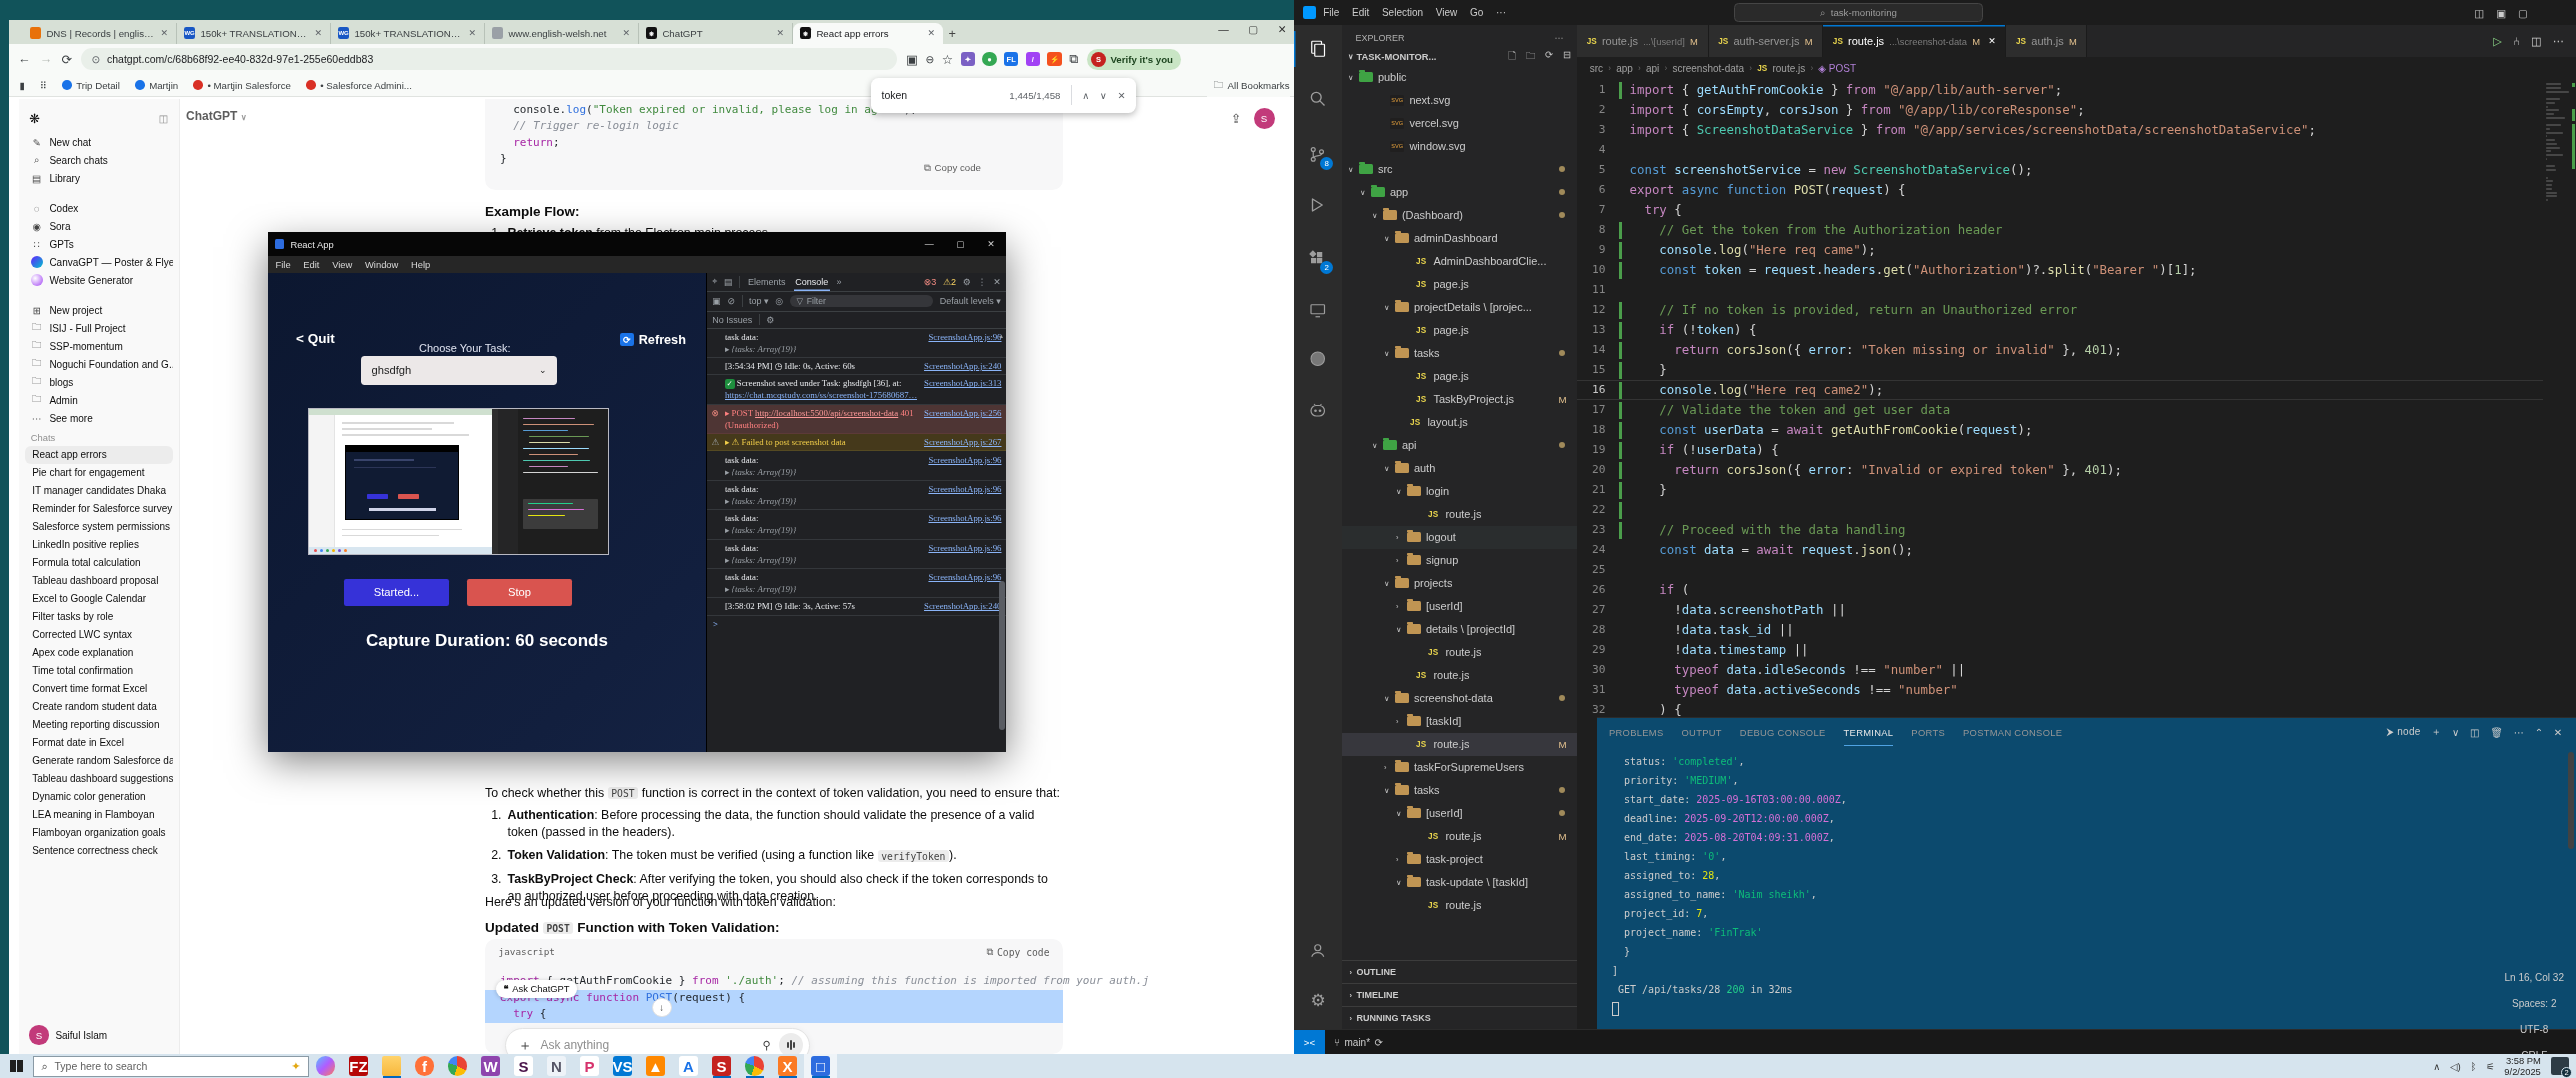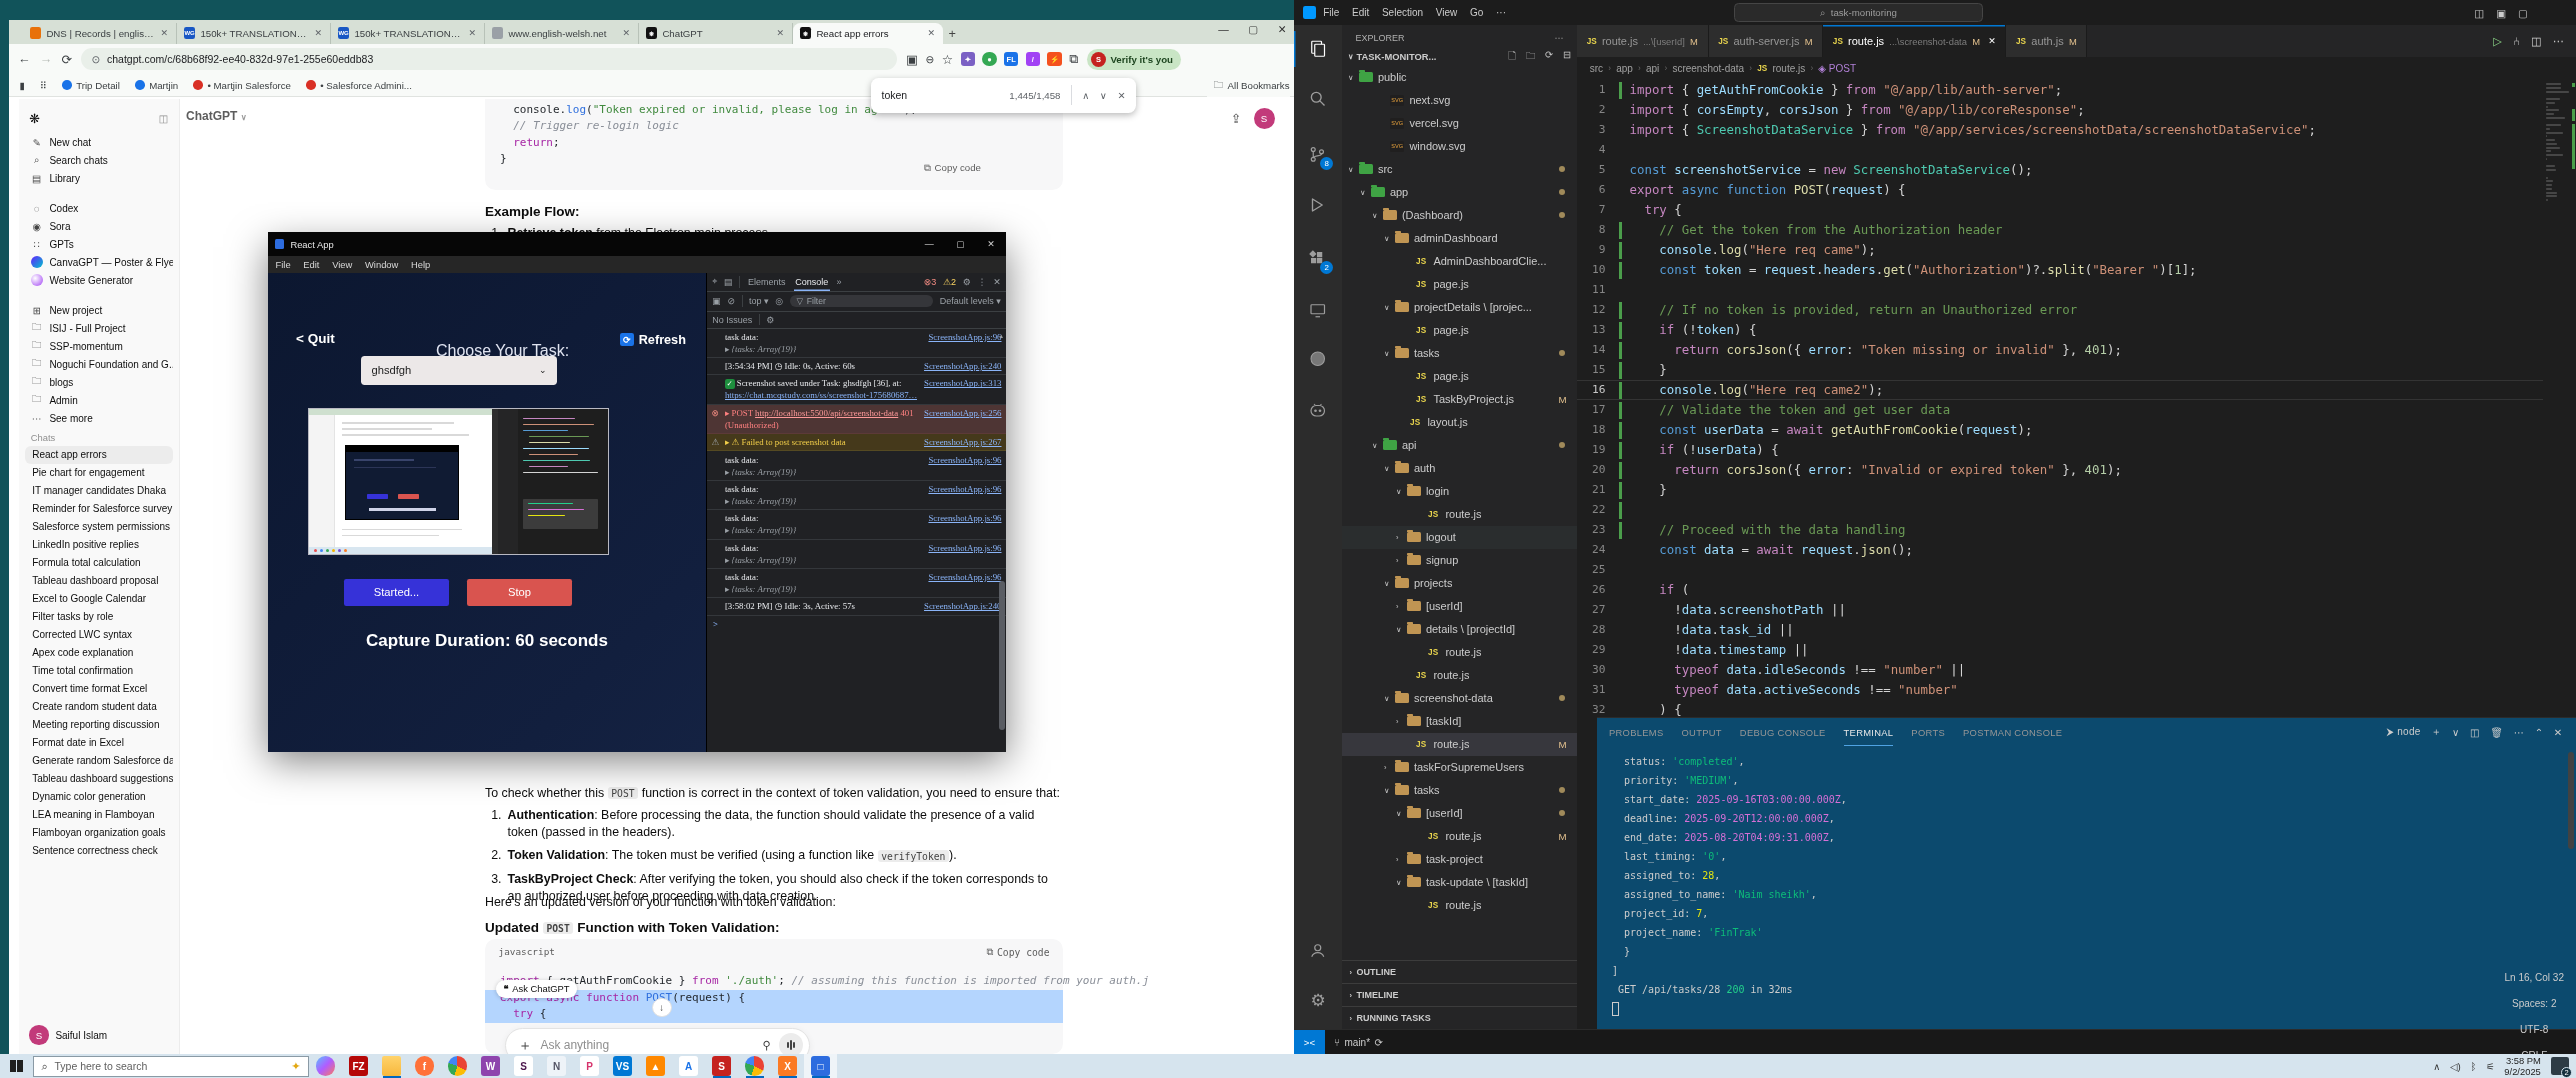--- a/index.html
+++ b/index.html
@@ -74,21 +74,21 @@
 
   
   #electron { left:268px; top:232px; width:738px; height:515px; box-shadow:0 13.5px 37px rgba(0,0,0,.5); z-index:5; }
   #el-title { height:24px; background:#060606; display:flex; align-items:center; padding:0 6.7px; gap:6px; color:#e8e8e8; font-size:9.4px; }
   #el-title .appico { width:9.7px; height:9.7px; background:#2d6cdf; border-radius:1.5px; }
   #el-title .ctr { margin-left:auto; display:flex; gap:22.5px; color:#cfcfcf; font-size:9px; padding-right:4.5px;}
   #el-menu { height:16.5px; background:#262626; display:flex; align-items:center; gap:12.7px; padding:0 7.5px; color:#d8d8d8; font-size:9.4px; }
   #el-body { position:relative; height:479px; background:linear-gradient(135deg,#0c1730 0%,#121f3e 60%,#182749 100%); }
   #el-app { position:absolute; left:0; top:0; width:438px; height:100%; }
   #quit { position:absolute; left:28px; top:58px; color:#fff; font-size:13.5px; font-weight:bold; }
-  #task-label { position:absolute; left:168px; top:69px; color:#dfe3f0; font-size:16px; }
+  #task-label { position:absolute; left:151px; top:69px; color:#dfe3f0; font-size:11px; }
   #refresh { position:absolute; left:352px; top:60px; display:flex; align-items:center; gap:5.2px; color:#fff; font-weight:bold; font-size:12.7px; }
   #refresh .ric { width:13.5px; height:13.5px; background:#1a73e8; border-radius:2.2px; color:#fff; font-size:9px; display:flex; align-items:center; justify-content:center; }
   #task-select { position:absolute; left:93px; top:83px; width:196px; height:29px; background:#ece8e8; border-radius:3.7px; display:flex; align-items:center; justify-content:space-between; padding:0 10.5px; font-size:11.2px; color:#222; }
   #thumb { position:absolute; left:40px; top:135px; width:301px; height:147px; background:#fff; border:0.7px solid #b9b9c2; display:flex; }
   #thumb .tleft { position:relative; width:184px; background:#fff; overflow:hidden; }
   #thumb .tl-top { height:6.7px; background:#cfe0cf; }
   #thumb .tl-side { position:absolute; left:0; top:6.7px; bottom:6.7px; width:25.5px; background:#f4f4f4; border-right:0.7px solid #e4e4e4;}
   #thumb .gline { position:absolute; height:1.5px; background:#d9d9d9; }
   #thumb .miniwin { position:absolute; left:36px; top:36px; width:114px; height:75px; background:#101b33; border:0.7px solid #000; }
   #thumb .miniwin .mh { height:6px; background:#000; }
@@ -199,21 +199,21 @@
   
   #taskbar { left:0; top:1054px; width:2576px; height:24px; background:#d6e4ee; z-index:40; display:flex; align-items:center; }
   #start { width:33px; height:100%; display:flex; align-items:center; justify-content:center; }
   #start .wlogo { width:12.7px; height:12.7px; display:grid; grid-template-columns:6px 6px; grid-template-rows:6px 6px; gap:0.7px; }
   #start .wlogo i { background:#1f1f1f; }
   #tsearch { width:276px; height:21px; background:#fff; border:0.7px solid #8a9aa5; display:flex; align-items:center; gap:6.7px; padding:0 7.5px; font-size:10.5px; color:#5f5f5f; }
   #tsearch .spark { margin-left:auto; color:#e3a812; font-size:11.2px; }
   .tb-ico { width:33px; height:100%; display:flex; align-items:center; justify-content:center; position:relative; }
   .tb-ico.running:after { content:""; position:absolute; bottom:0; left:7.5px; right:7.5px; height:2.2px; background:#0067c0; }
   .tb-ico.activeapp { background:rgba(255,255,255,.6); }
-  .tb-glyph { width:19.5px; height:19.5px; border-radius:3px; display:flex; align-items:center; justify-content:center; color:#fff; font-size:10px; font-weight:bold; }
+  .tb-glyph { width:19.5px; height:19.5px; border-radius:3px; display:flex; align-items:center; justify-content:center; color:#fff; font-size:15px; font-weight:bold; }
   #tray { margin-left:auto; display:flex; align-items:center; gap:9.7px; padding-right:7.5px; color:#333; font-size:9.7px; }
   #clock { text-align:right; font-size:9.4px; line-height:11.2px; color:#222; }
   #notif { position:relative; width:18px; height:18px; background:#2d3b45; border-radius:2.2px; }
   #notif .nb { position:absolute; right:-3.7px; bottom:-3px; width:11.2px; height:11.2px; border-radius:50%; background:#16303e; color:#fff; font-size:7.5px; display:flex; align-items:center; justify-content:center; border:0.7px solid #d6e4ee; }
 </style>
 </head>
 <body>
 
 <div id="screen">
   <div class="abs" id="desktop-strip" style="left:0;top:0;width:9px;height:1078px;background:#11535a;"></div>

